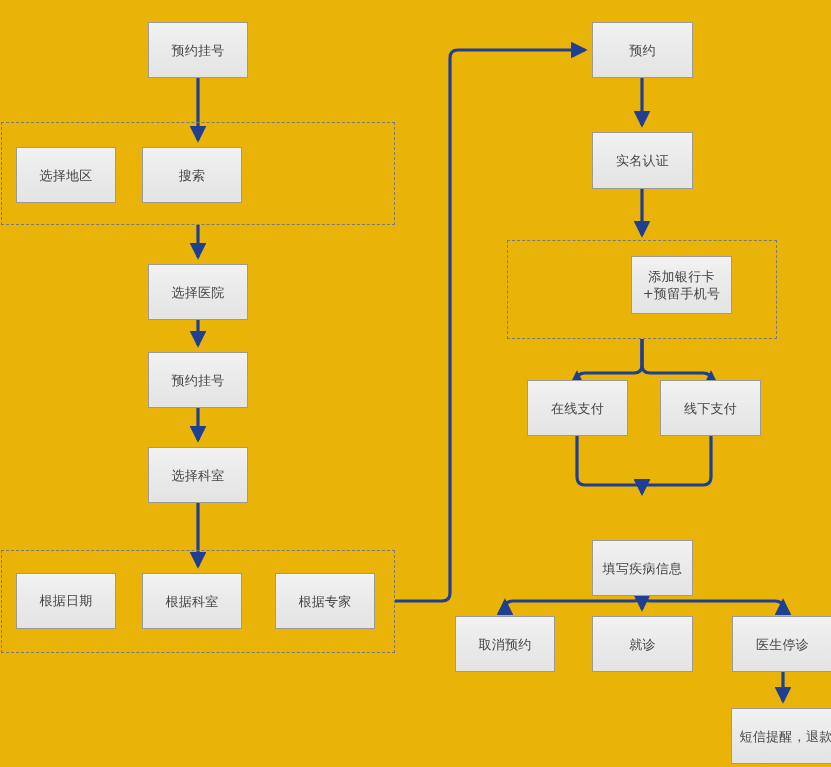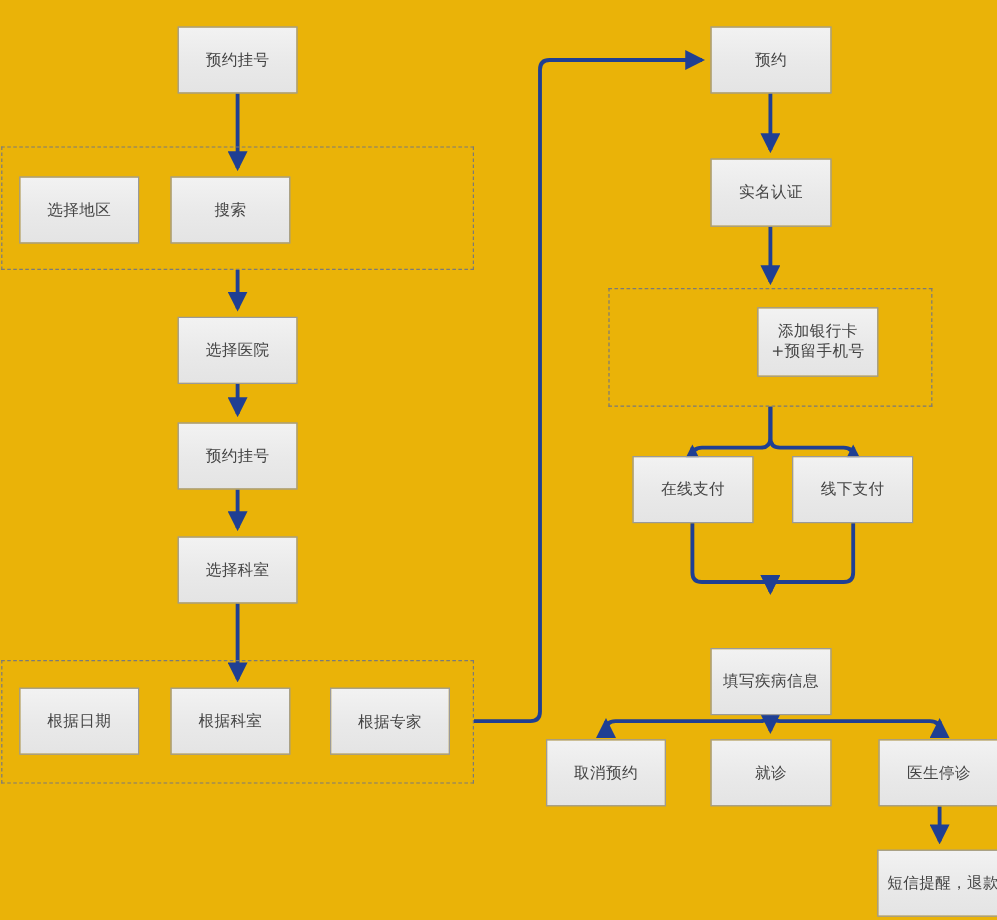--- a/index.html
+++ b/index.html
@@ -125,21 +125,21 @@
   </div>
 
   <div class="node" style="left:16px; top:573px; width:100px; height:56px;font-family:Liberation Mono, monospace;">
     <span>根据日期</span>
   </div>
 
   <div class="node" style="left:142px; top:573px; width:100px; height:56px;">
     <span>根据科室</span>
   </div>
 
-  <div class="node" style="left:275px; top:573px; width:100px; height:56px;font-family:Liberation Serif, serif;">
+  <div class="node" style="left:275px; top:573px; width:100px; height:56px;">
     <span>根据专家</span>
   </div>
 
   <div class="node" style="left:592px; top:22px; width:101px; height:56px;">
     <span>预约</span>
   </div>
 
   <div class="node" style="left:592px; top:132px; width:101px; height:57px;">
     <span>实名认证</span>
   </div>

